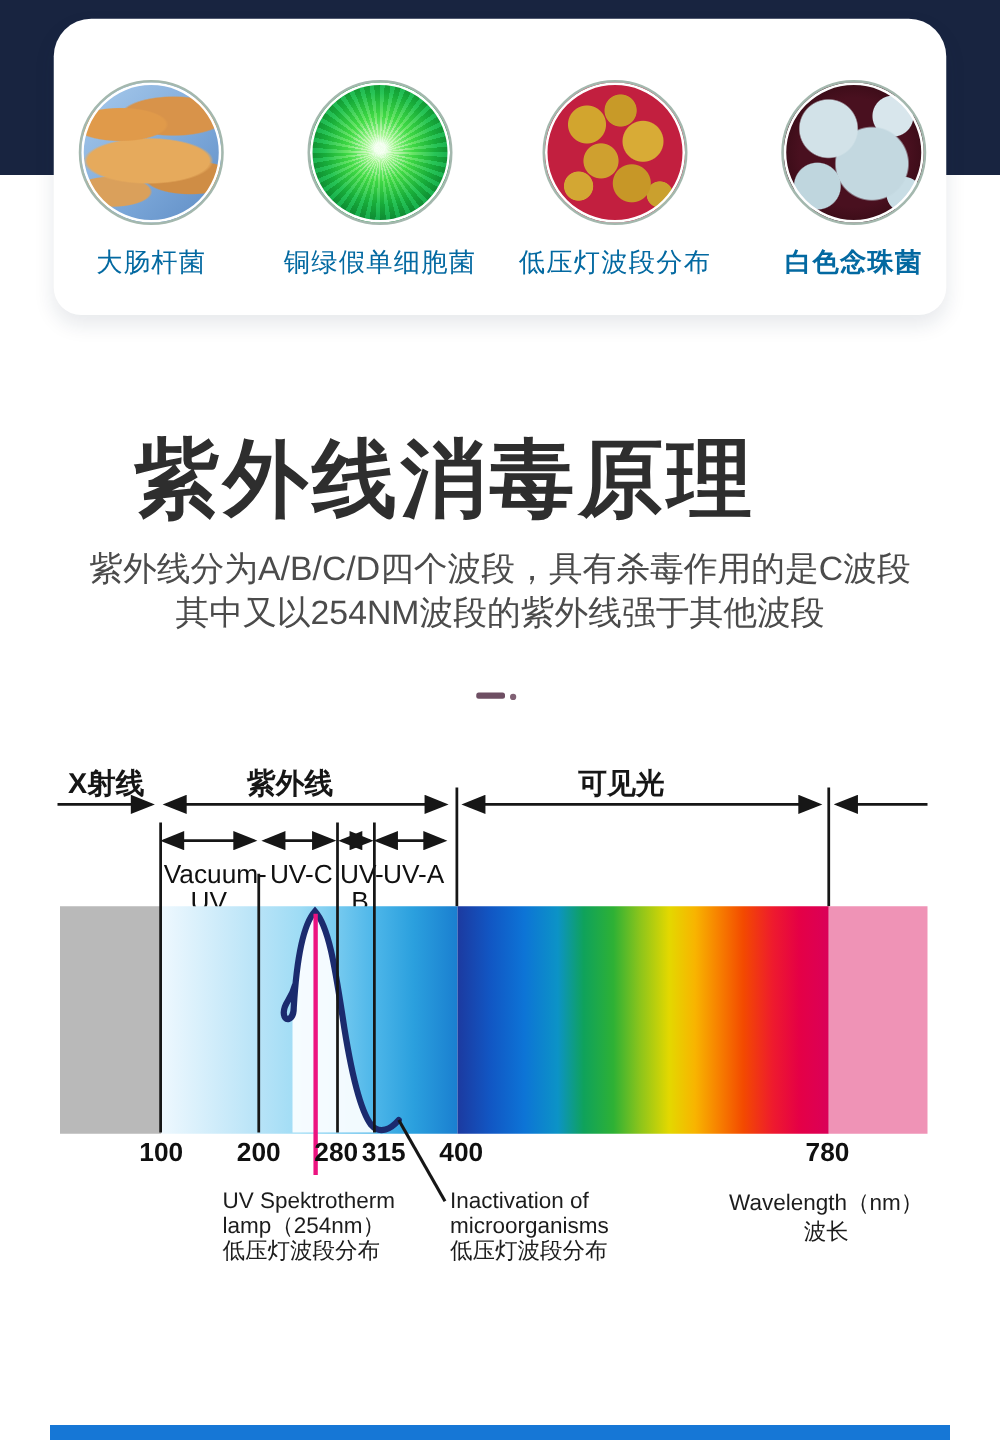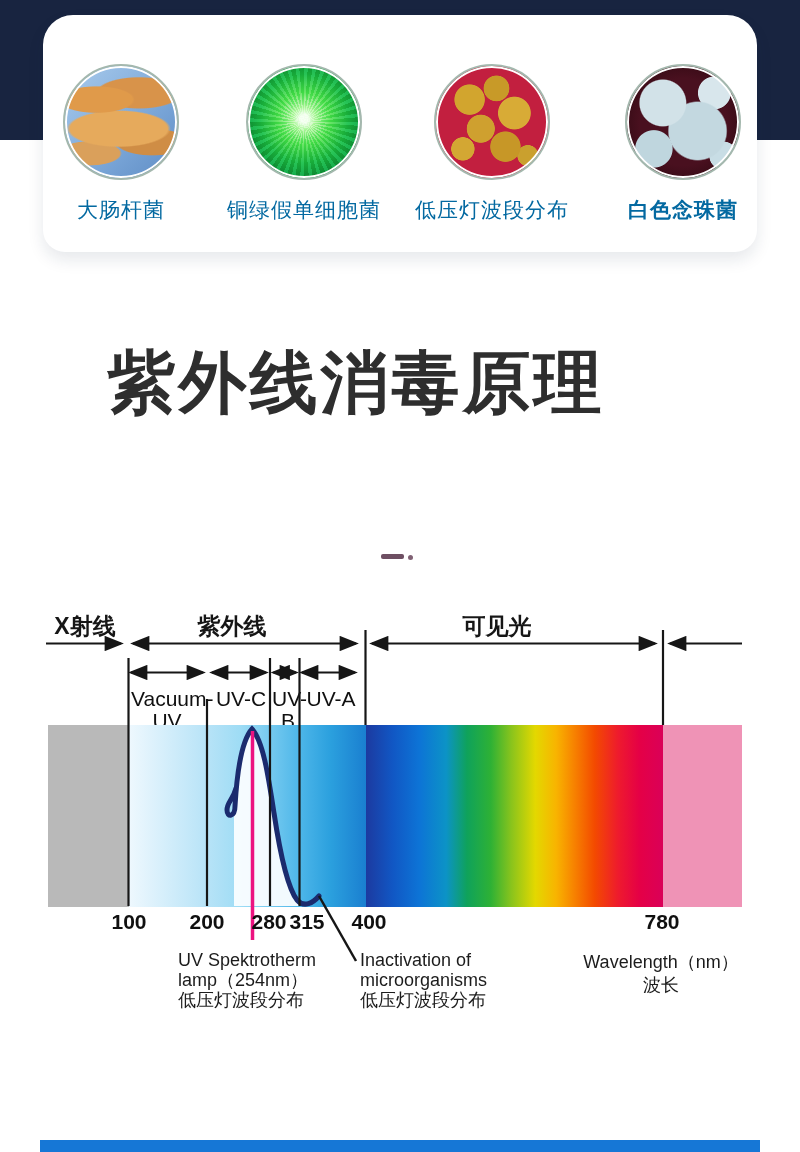--- a/index.html
+++ b/index.html
@@ -81,20 +81,22 @@
 <div class="microbe m2"></div>
 <div class="microbe m3"></div>
 <div class="microbe m4"></div>
 <div class="microbe-label ml1">大肠杆菌</div>
 <div class="microbe-label ml2">铜绿假单细胞菌</div>
 <div class="microbe-label ml3">低压灯波段分布</div>
 <div class="microbe-label ml4">白色念珠菌</div>
 
 <div class="main-title">紫外线消毒原理</div>
 <div class="subtitle">
+  <div>紫外线分为A/B/C/D四个波段，具有杀毒作用的是C波段</div>
+  <div>其中又以254NM波段的紫外线强于其他波段</div>
 </div>
 <div class="divider">
   <div class="dash"></div>
   <div class="dot"></div>
 </div>
 
 <svg width="800" height="1152" viewBox="0 0 800 1152">
   <defs>
     <marker id="ah" viewBox="0 0 10 8" refX="8.5" refY="4" markerWidth="9" markerHeight="7" orient="auto-start-reverse">
       <path d="M0,0 L10,4 L0,8 z" fill="#161616"></path>

